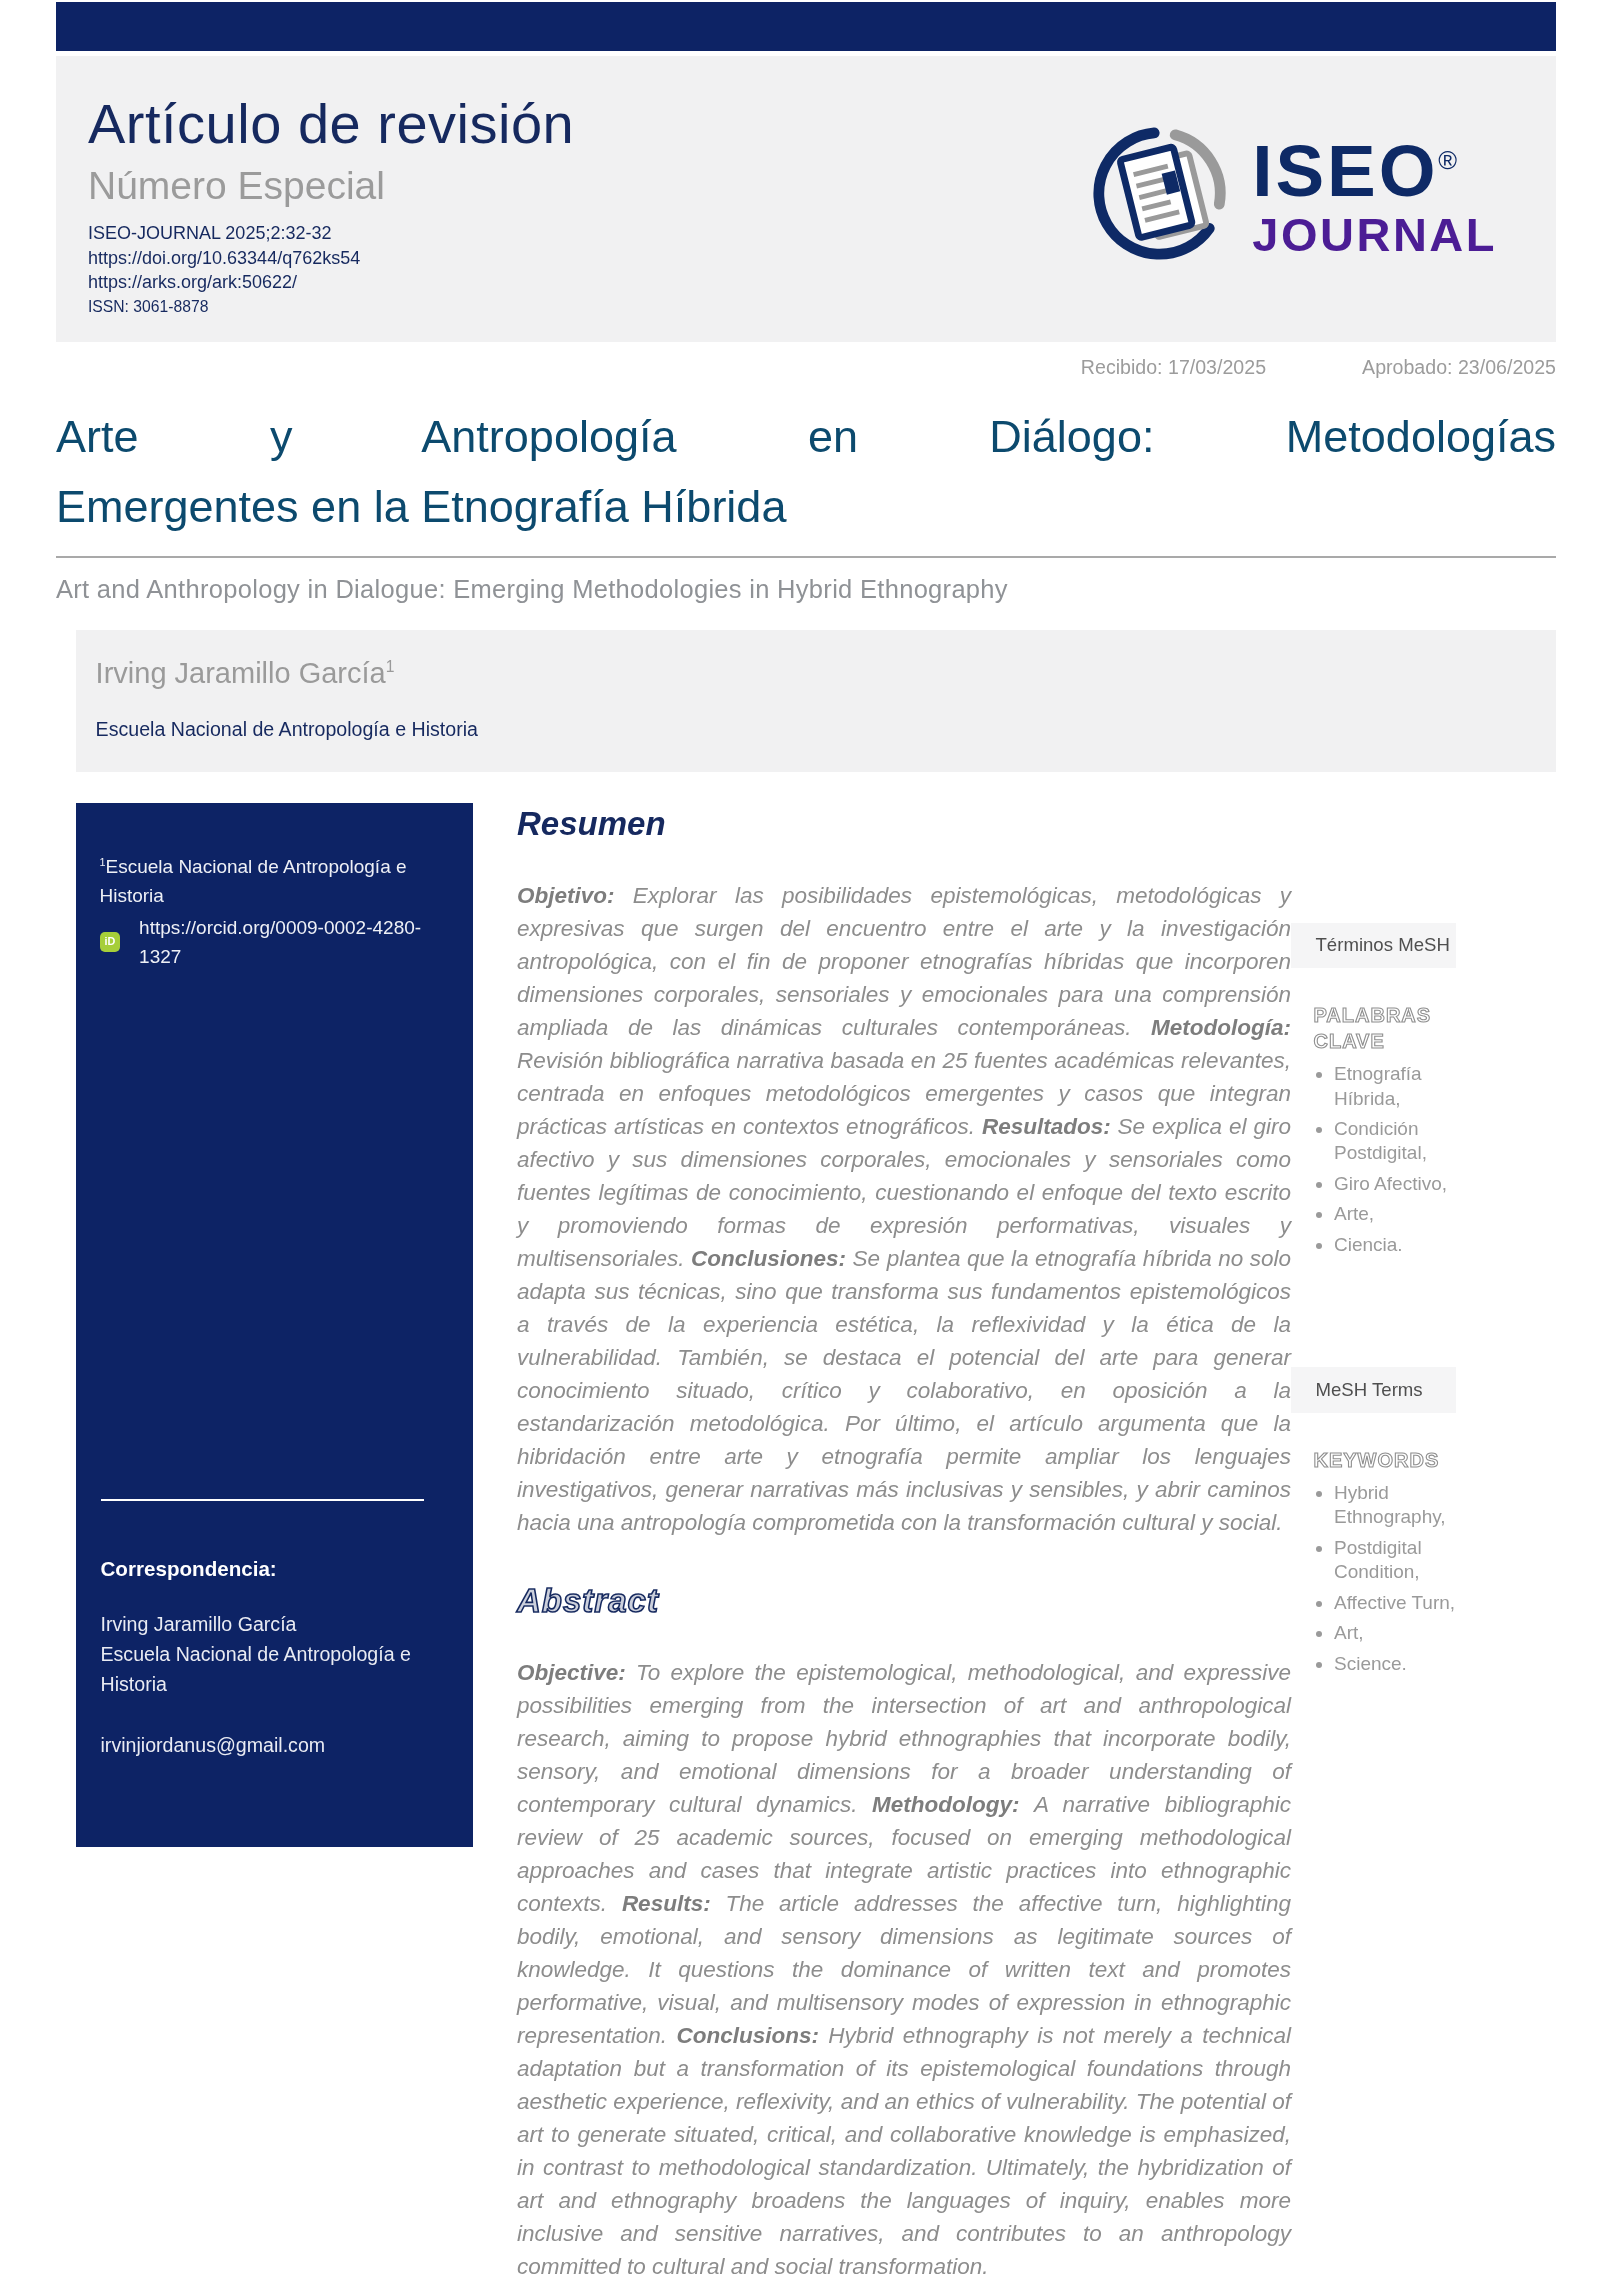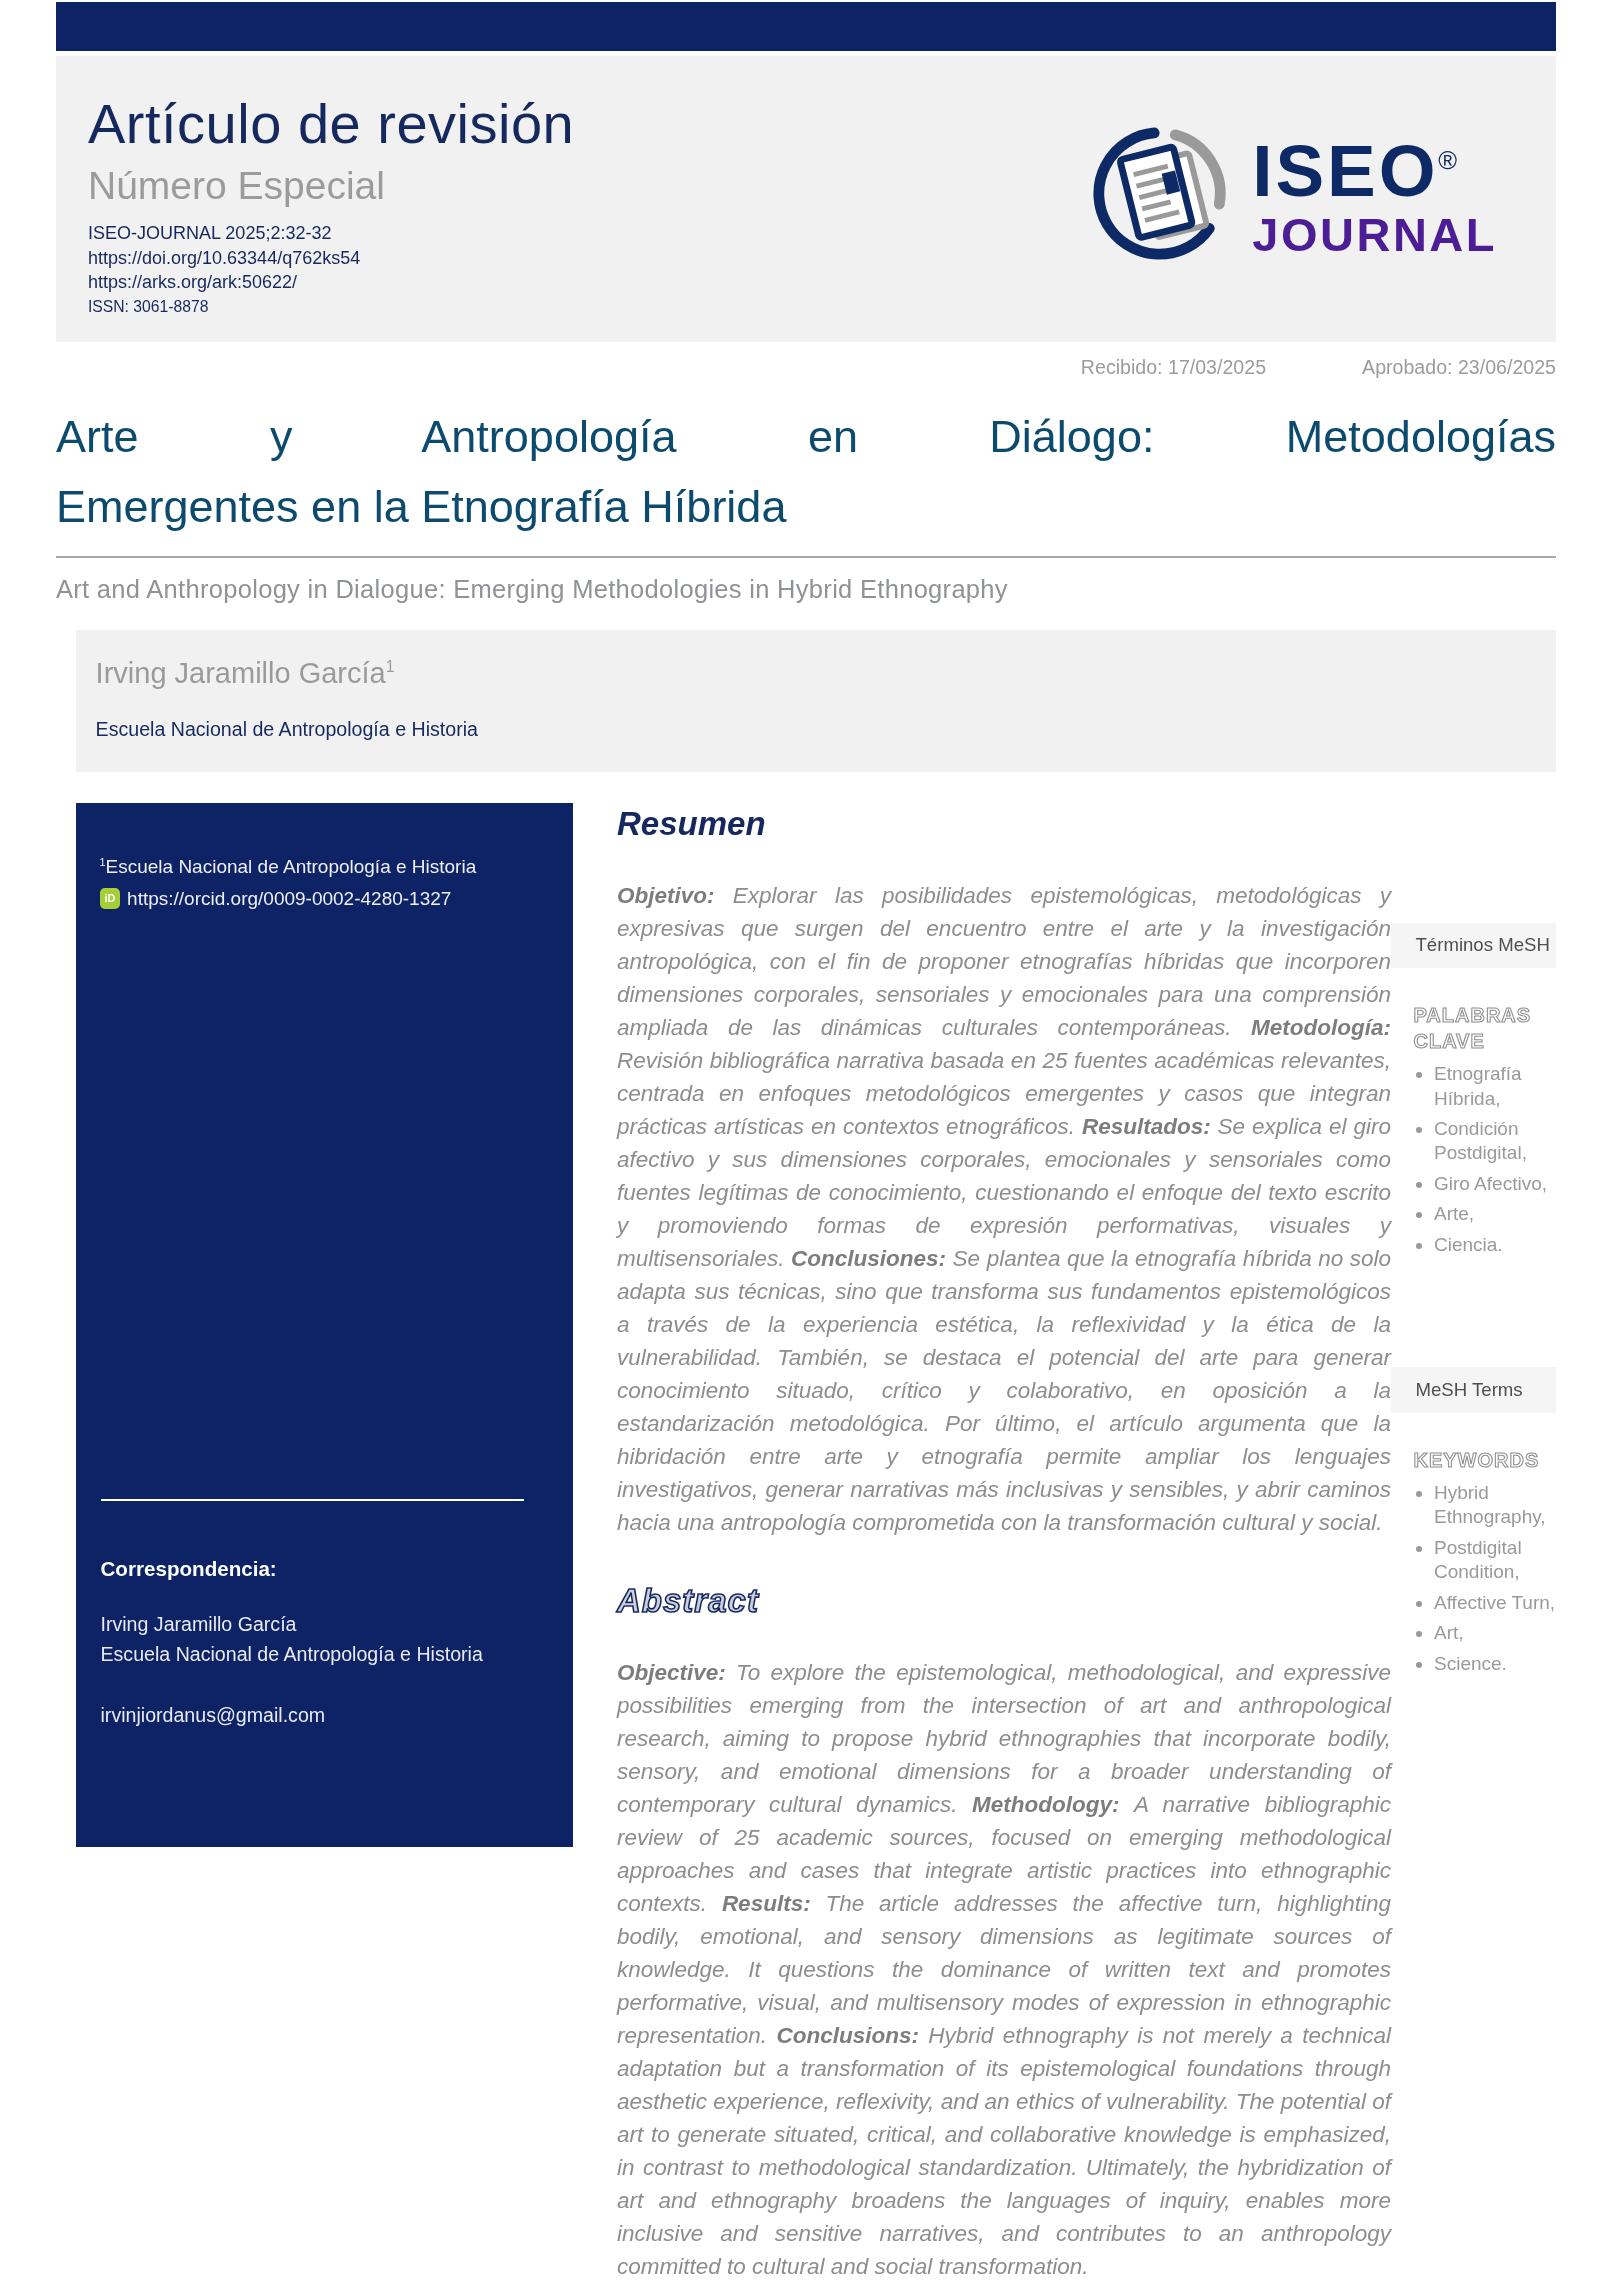--- a/index.html
+++ b/index.html
@@ -26,24 +26,24 @@
   .t-justify{text-align:justify;text-align-last:justify;text-justify:inter-word;}
   .rule{margin:13.7px 65px 0 56px;border-top:2px solid #a9a9a9;}
   .subtitle{margin:17.6px 65px 0 56px;font-size:25.5px;color:#8f9296;letter-spacing:0.3px;}
   
   .author-box{margin:25.5px 65px 0 76px;background:#f1f1f2;padding:27.4px 19.6px 31px 19.6px;}
   .author-name{font-size:29px;color:#9a9a9a;}
   .author-name sup{font-size:15.7px;}
   .author-aff{margin-top:27.4px;font-size:19.6px;color:#16295f;}
   
   .columns{margin:31px 65px 0 76px;display:flex;}
-  .sidebar{width:497px;height:1044px;background:#0d2365;position:relative;flex:none;}
+  .sidebar{width:397px;height:1044px;background:#0d2365;position:relative;flex:none;}
   .sb-top{position:absolute;top:45px;left:23.5px;right:17.6px;color:#eef0f6;font-size:19px;line-height:29px;}
   .sb-top sup{font-size:10.8px;}
-  .orcid-line{display:flex;align-items:center;gap:7px;margin-top:2.9px;}
+  .orcid-line{display:flex;align-items:center;gap:19px;margin-top:2.9px;}
   .orcid-badge{width:20.6px;height:20.6px;background:#a6ce39;border-radius:4.9px;color:#fff;
                font-size:10.8px;font-weight:bold;display:flex;align-items:center;justify-content:center;flex:none;}
   .sb-divider{position:absolute;top:696px;left:24.5px;right:49px;border-top:2px solid #ffffff;}
   .sb-corr{position:absolute;top:751px;left:24.5px;right:19.6px;color:#e9ebf3;font-size:19.6px;line-height:30px;}
   .sb-corr-label{font-weight:bold;font-size:20.6px;margin-bottom:25.5px;color:#fff;}
   .sb-email{margin-top:31px;}
   
   .main{width:774px;margin-left:44px;flex:none;font-style:italic;}
   .h-resumen{font-size:33px;font-weight:bold;color:#16295f;margin:2px 0 0 0;}
   .para{margin-top:36px;font-size:22.5px;line-height:33px;color:#8d8d8d;text-align:justify;text-justify:inter-word;}

